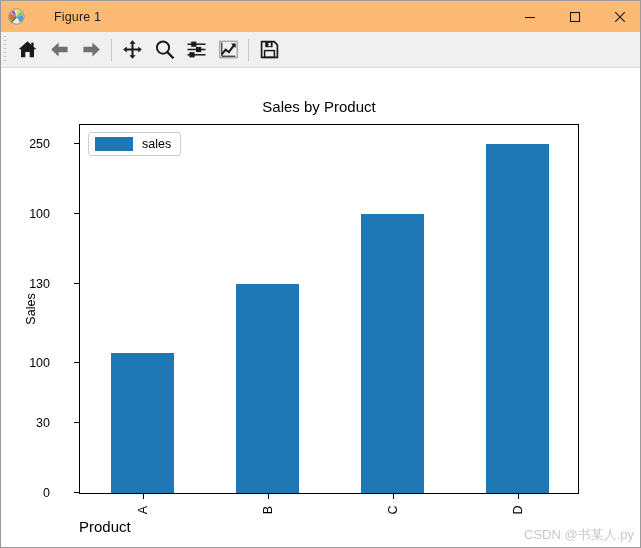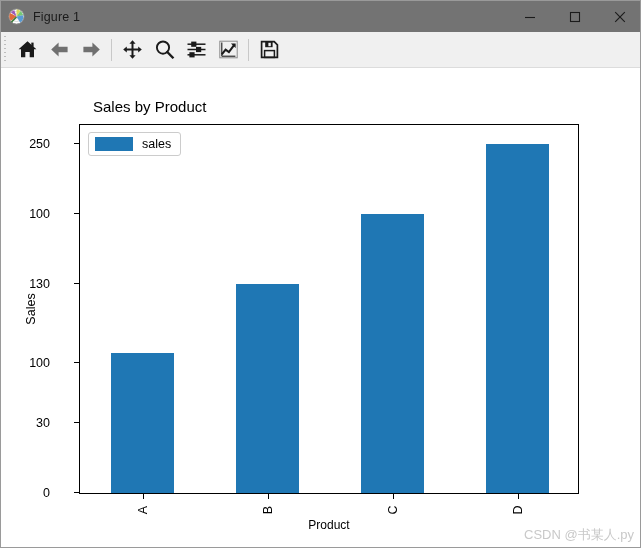--- a/index.html
+++ b/index.html
@@ -19,24 +19,25 @@
     box-sizing: border-box;
     overflow: hidden;
   }
 
   
   #titlebar {
     position: absolute;
     left: 0; top: 0;
     width: 641px;
     height: 31px;
-    background: #737373;
+    background: #fdba74;
     box-sizing: border-box;
     display: flex;
     align-items: center;
+    gap: 21px;
   }
   #app-icon {
     width: 17px;
     height: 17px;
     margin-left: 7px;
     margin-right: 8px;
     flex: 0 0 auto;
   }
   #title-text {
     font-size: 12.5px;
@@ -112,24 +113,24 @@
   #figure {
     position: absolute;
     left: 0; top: 67px;
     width: 641px;
     height: 481px;
     background: #ffffff;
     overflow: hidden;
   }
   #chart-title {
     position: absolute;
-    left: 92px;
+    left: 68px;
     top: 30px;
     width: 500px;
-    text-align: left;
+    text-align: center;
     font-size: 15px;
     color: #000000;
   }
   
   #axes {
     position: absolute;
     left: 78px;
     top: 56px;
     width: 500px;
     height: 370px;
@@ -202,22 +203,22 @@
   }
   .xtick-label span {
     display: inline-block;
     transform: rotate(-90deg);
   }
   #xlabel {
     position: absolute;
     left: 78px;
     top: 450px;
     width: 500px;
-    text-align: center;
-    font-size: 12px;
+    text-align: left;
+    font-size: 15px;
     color: #000000;
   }
 
   
   #legend {
     position: absolute;
     left: 8px;
     top: 7px;
     background: #ffffff;
     border: 1px solid #cccccc;

